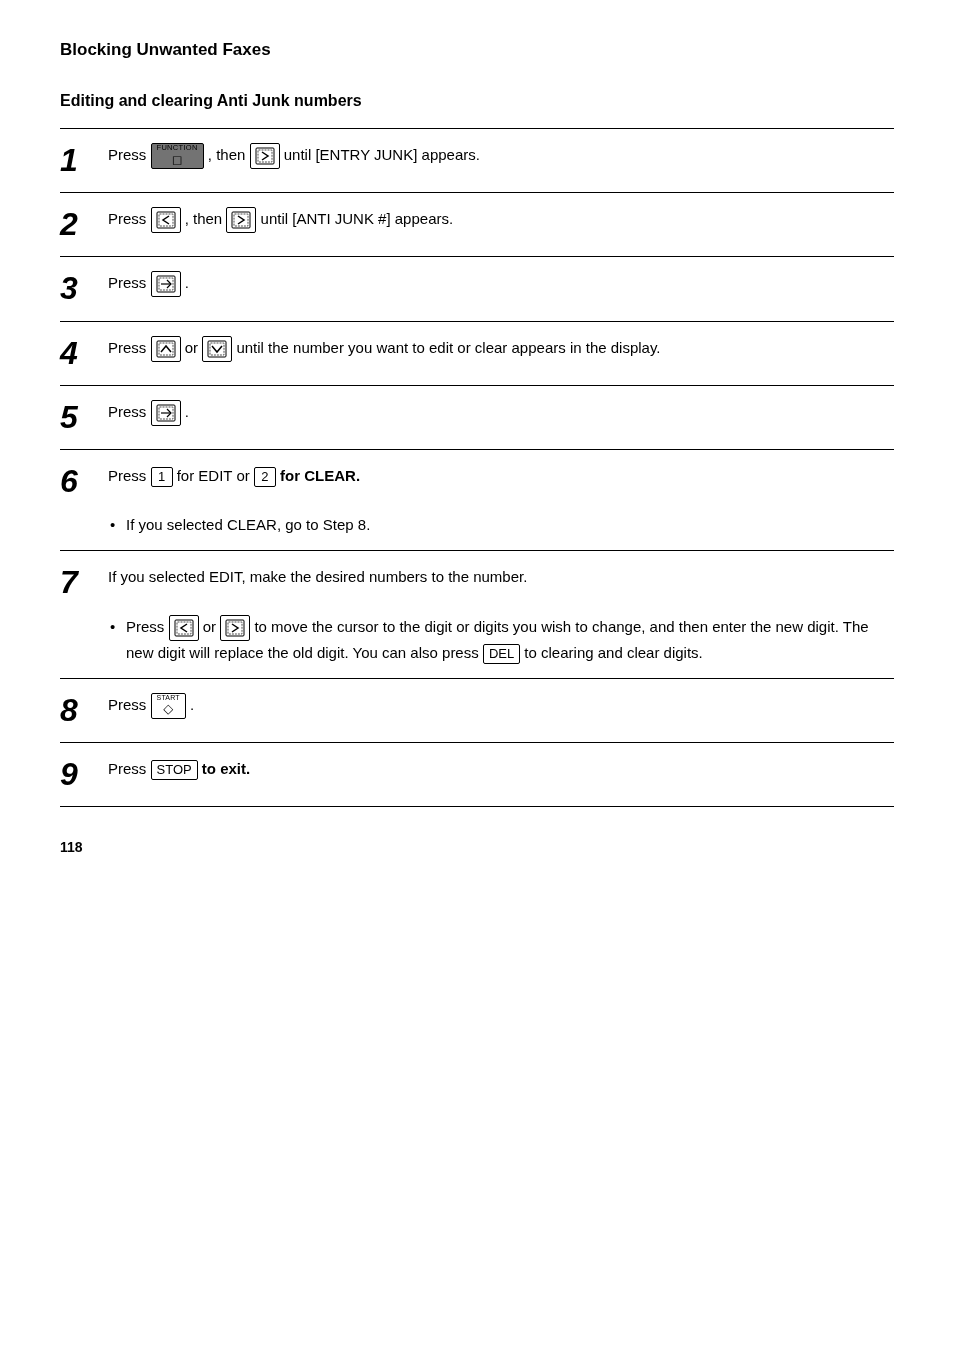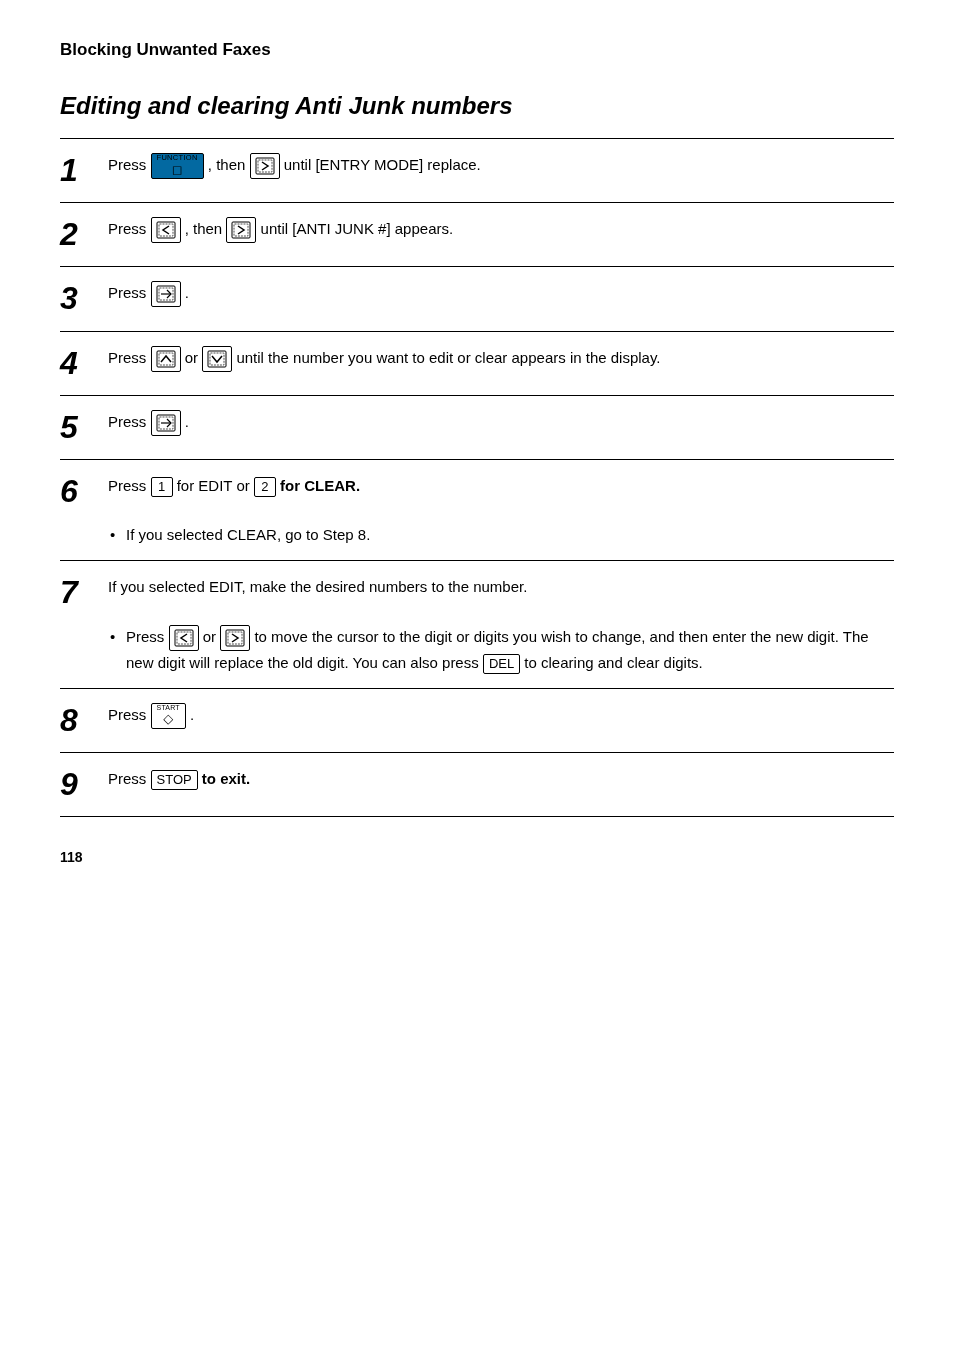--- a/index.html
+++ b/index.html
@@ -11,23 +11,22 @@
       width: 954px;
       min-height: 1352px;
       padding: 40px 60px 40px 60px;
     }
     .main-title {
       font-size: 17px;
       font-weight: bold;
       margin-bottom: 32px;
     }
     .section-title {
-      font-size: 24px;
+      font-size: 16px;
       font-weight: bold;
-      font-style: italic;
       margin-bottom: 18px;
     }
     .steps-table {
       width: 100%;
       border-collapse: collapse;
     }
     .steps-table tr td {
       border-top: 1.5px solid #000;
       padding: 14px 10px 14px 0;
       vertical-align: top;
@@ -82,21 +81,21 @@
     
     .func-key {
       display: inline-flex;
       flex-direction: column;
       align-items: center;
       justify-content: center;
       border: 1.5px solid #000;
       border-radius: 2px;
       padding: 0px 5px 2px 5px;
       font-size: 9px;
-      background: #0369a1;
+      background: #737373;
       vertical-align: middle;
       min-width: 26px;
       min-height: 22px;
       line-height: 1.1;
       position: relative;
     }
     .func-key .func-label {
       font-size: 7.5px;
       letter-spacing: 0.3px;
       text-transform: uppercase;
@@ -176,21 +175,21 @@
         </span>
         <span>, then</span>
         
         <span class="inner-key">
           <svg viewBox="0 0 20 18">
             <rect x="1" y="1" width="18" height="16" rx="1" fill="none" stroke="#000" stroke-width="1"></rect>
             <rect x="3" y="3" width="14" height="12" rx="0.5" fill="none" stroke="#000" stroke-width="0.7" stroke-dasharray="2,1"></rect>
             <polyline points="7,5 13,9 7,13" fill="none" stroke="#000" stroke-width="1.5"></polyline>
           </svg>
         </span>
-        <span> <span>until [ENTRY MODE] replace.</span></span>
+        <span> <span>until [ENTRY JUNK] appears.</span></span>
       </td>
     </tr>
 
     <tr>
       <td class="step-num">2</td>
       <td class="step-content">
         <span>Press</span>
         
         <span class="inner-key">
           <svg viewBox="0 0 20 18">

